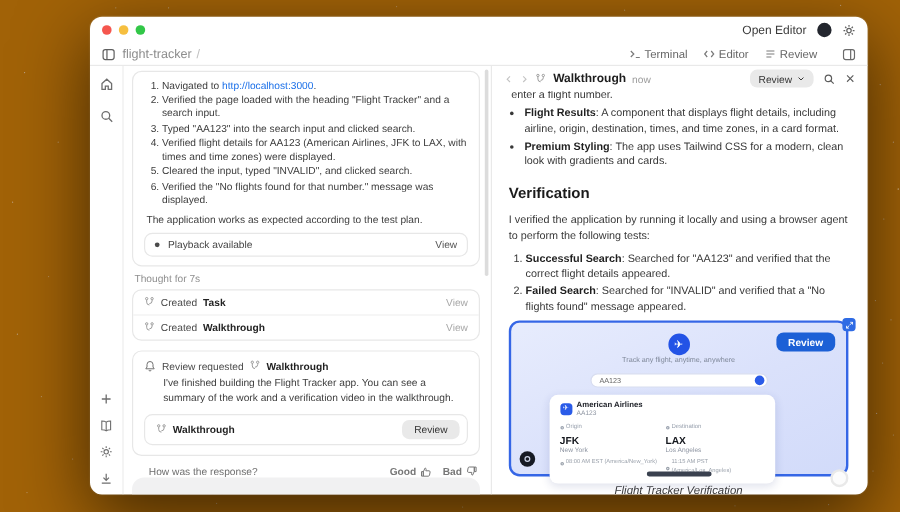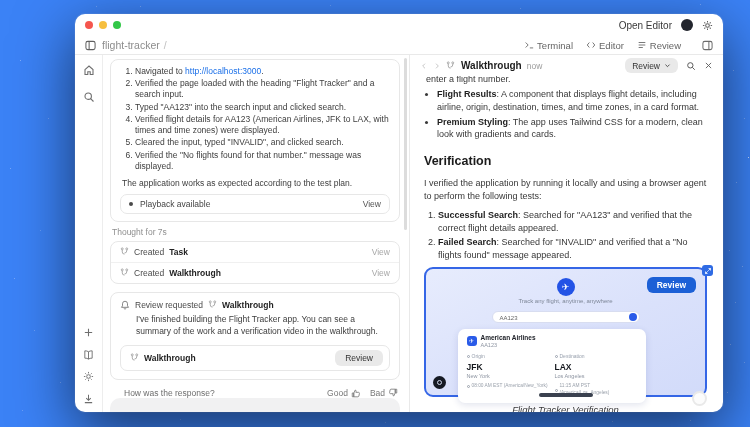--- a/index.html
+++ b/index.html
@@ -1,18 +1,18 @@
 <!DOCTYPE html>
 <html><head>
 <meta charset="utf-8">
 <style>
   * { box-sizing: border-box; margin: 0; padding: 0; }
   html,body { width:750px; height:427px; background:#000; }
   body { font-family:"Liberation Sans", sans-serif; }
-  .stage { position:relative; width:750px; height:427px; background:#3b82f6; overflow:hidden; }
+  .stage { position:relative; width:750px; height:427px; background:#a16207; overflow:hidden; }
 
   
   .stars { position:absolute; width:1px; height:1px; background:transparent; border-radius:50%;
     box-shadow:
       20px 60px rgba(220,228,255,.55), 48px 118px rgba(220,228,255,.4), 10px 168px rgba(220,228,255,.5),
       40px 230px rgba(220,228,255,.35), 14px 278px rgba(220,228,255,.5), 34px 330px rgba(220,228,255,.4),
       60px 382px rgba(220,228,255,.45), 22px 410px rgba(220,228,255,.4), 140px 6px rgba(220,228,255,.45),
       330px 5px rgba(220,228,255,.35), 520px 8px rgba(220,228,255,.4), 700px 4px rgba(220,228,255,.45),
       733px 70px rgba(220,228,255,.5), 744px 118px rgba(220,228,255,.45), 748px 157px rgba(255,255,255,.95),
       736px 182px rgba(220,228,255,.5), 729px 250px rgba(220,228,255,.45), 742px 266px rgba(220,228,255,.5),
@@ -72,21 +72,21 @@
   .review-card { margin-top:8px; padding:7px 9px 8px; }
   .rhead { display:flex; align-items:center; gap:5px; font-size:8.5px; color:#4a4a4a; }
   .rhead .aname { color:#1f1f1f; }
   .bell-icon { color:#707070; display:inline-flex; }
   .rmsg { margin:4px 0 0 16px; font-size:8.5px; line-height:1.4; color:#3d3d3d; }
   .rbox { margin:7px 0 0 0; border:1px solid #e7e7e7; border-radius:7px; padding:4px 6px 4px 9px; display:flex; align-items:center; gap:5px; font-size:8.5px; }
   .rbox .aname { color:#1f1f1f; }
   .review-btn { margin-left:auto; background:#e9e9e9; border:none; border-radius:6px; padding:3px 10px; font-size:8.5px; color:#333; font-family:inherit; }
   .feedback { margin:8px 2px 0; display:flex; align-items:center; font-size:8.5px; color:#6e6e6e;padding-left:12px; }
   .fb-right { margin-left:auto; display:flex; align-items:center; gap:9px; color:#777; }
-  .fb-item { display:flex; align-items:center; gap:3px; }
+  .fb-item { display:flex; align-items:center; gap:3px;font-weight:bold; }
   .composer { margin-top:auto; background:#f1f1f2; border-radius:10px; padding:7px 9px 6px; }
   .composer input { width:100%; border:none; background:transparent; outline:none; font-size:8.5px; color:#333; font-family:inherit; }
   .composer input::placeholder { color:#a4a4a4; }
   .chat-scrollbar { position:absolute; right:2px; top:3px; width:3px; height:172px; background:#dcdcdc; border-radius:2px; }
 
   
   .rightpanel { flex:1; min-width:0; display:flex; flex-direction:column; }
   .rp-header { height:19px; flex:none; display:flex; align-items:center; gap:5px; padding:2px 10px 0; }
   .navchev { color:#c3c3c3; display:inline-flex; }
   .rp-title { font-size:10px; font-weight:700; color:#1d1d1d; margin-left:1px; }

